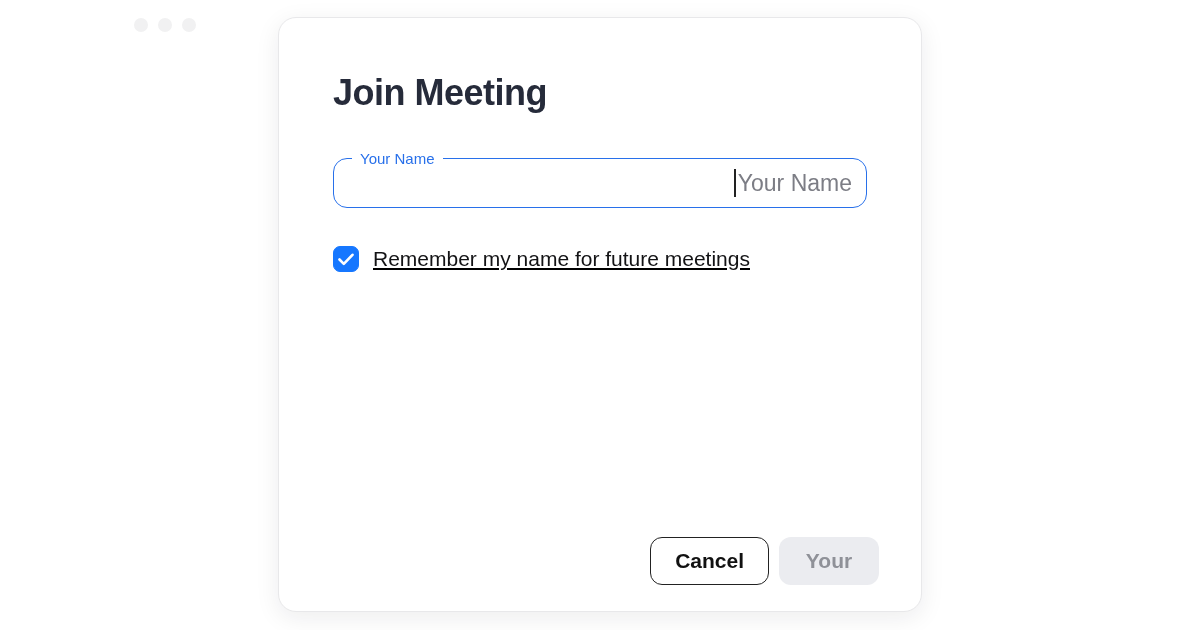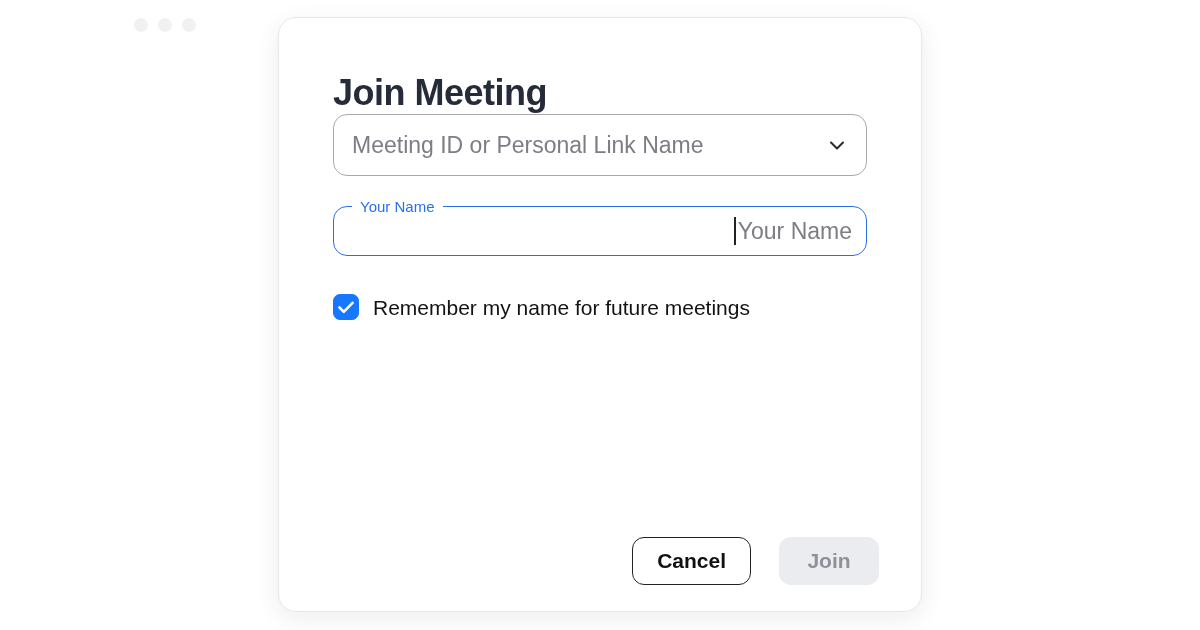--- a/index.html
+++ b/index.html
@@ -32,20 +32,21 @@
     border: 1px solid #e8e8ea;
     border-radius: 18px;
     box-shadow: 0 6px 24px rgba(30,30,40,0.08);
     padding: 54px 54px 30px 54px;
   }
   .title {
     font-size: 36px;
     font-weight: 800;
     color: #262b3a;
     letter-spacing: -0.5px;
+    margin-bottom: 44px;
   }
   .meeting-id-field {
     position: relative;
     width: 100%;
     height: 62px;
     border: 1.5px solid #a8a8ad;
     border-radius: 14px;
     display: flex;
     align-items: center;
     padding: 0 18px;
@@ -108,23 +109,24 @@
   .cursor {
     display: inline-block;
     width: 1.5px;
     height: 28px;
     background: #222;
     margin-right: 2px;
     vertical-align: middle;
   }
   .checkbox-row {
     display: flex;
-    align-items: flex-end;
+    align-items: center;
     gap: 14px;
     margin-bottom: 22px;
+    text-decoration: underline;
   }
   .checkbox {
     width: 26px;
     height: 26px;
     border-radius: 7px;
     border: 1.5px solid #b7b7bd;
     background: #fff;
     display: flex;
     align-items: center;
     justify-content: center;
@@ -137,21 +139,21 @@
   }
   .checkbox-label {
     font-size: 21px;
     color: #131315;
   }
   .footer {
     position: absolute;
     bottom: 26px;
     right: 42px;
     display: flex;
-    gap: 28px;
+    gap: 10px;
     padding-left: 36px;
   }
   .btn {
     height: 48px;
     border-radius: 12px;
     font-size: 21px;
     font-weight: 600;
     display: flex;
     align-items: center;
     justify-content: center;
@@ -178,28 +180,20 @@
 <div class="traffic-dots">
   <div class="dot"></div>
   <div class="dot"></div>
   <div class="dot"></div>
 </div>
 
 <div class="modal">
 
   <h1 class="title">Join Meeting</h1>
 
-  <div class="meeting-id-field">
-    <span class="meeting-id-placeholder">Meeting ID or Personal Link Name</span>
-    <span class="chevron">
-      <svg width="14" height="9" viewBox="0 0 14 9" fill="none">
-        <path d="M1 1.5 L7 7.5 L13 1.5" stroke="#2a2a2e" stroke-width="2" stroke-linecap="round" stroke-linejoin="round"></path>
-      </svg>
-    </span>
-  </div>
 
   <div class="name-field-wrap">
     <div class="name-field">
       <span class="floating-label">Your Name</span>
       <span class="cursor"></span>
       <span class="name-placeholder">Your Name</span>
     </div>
   </div>
 
   <div class="checkbox-row">
@@ -208,16 +202,16 @@
         <path d="M1.5 6.5 L5.8 10.8 L14.5 1.8" stroke="#ffffff" stroke-width="2.6" fill="none" stroke-linecap="round" stroke-linejoin="round"></path>
       </svg>
     </div>
     <span class="checkbox-label">Remember my name for future meetings</span>
   </div>
 
 
 
   <div class="footer">
     <div class="btn btn-cancel">Cancel</div>
-    <div class="btn btn-join">Join</div>
+    <div class="btn btn-join">Your</div>
   </div>
 
 </div>
 
 </body></html>

